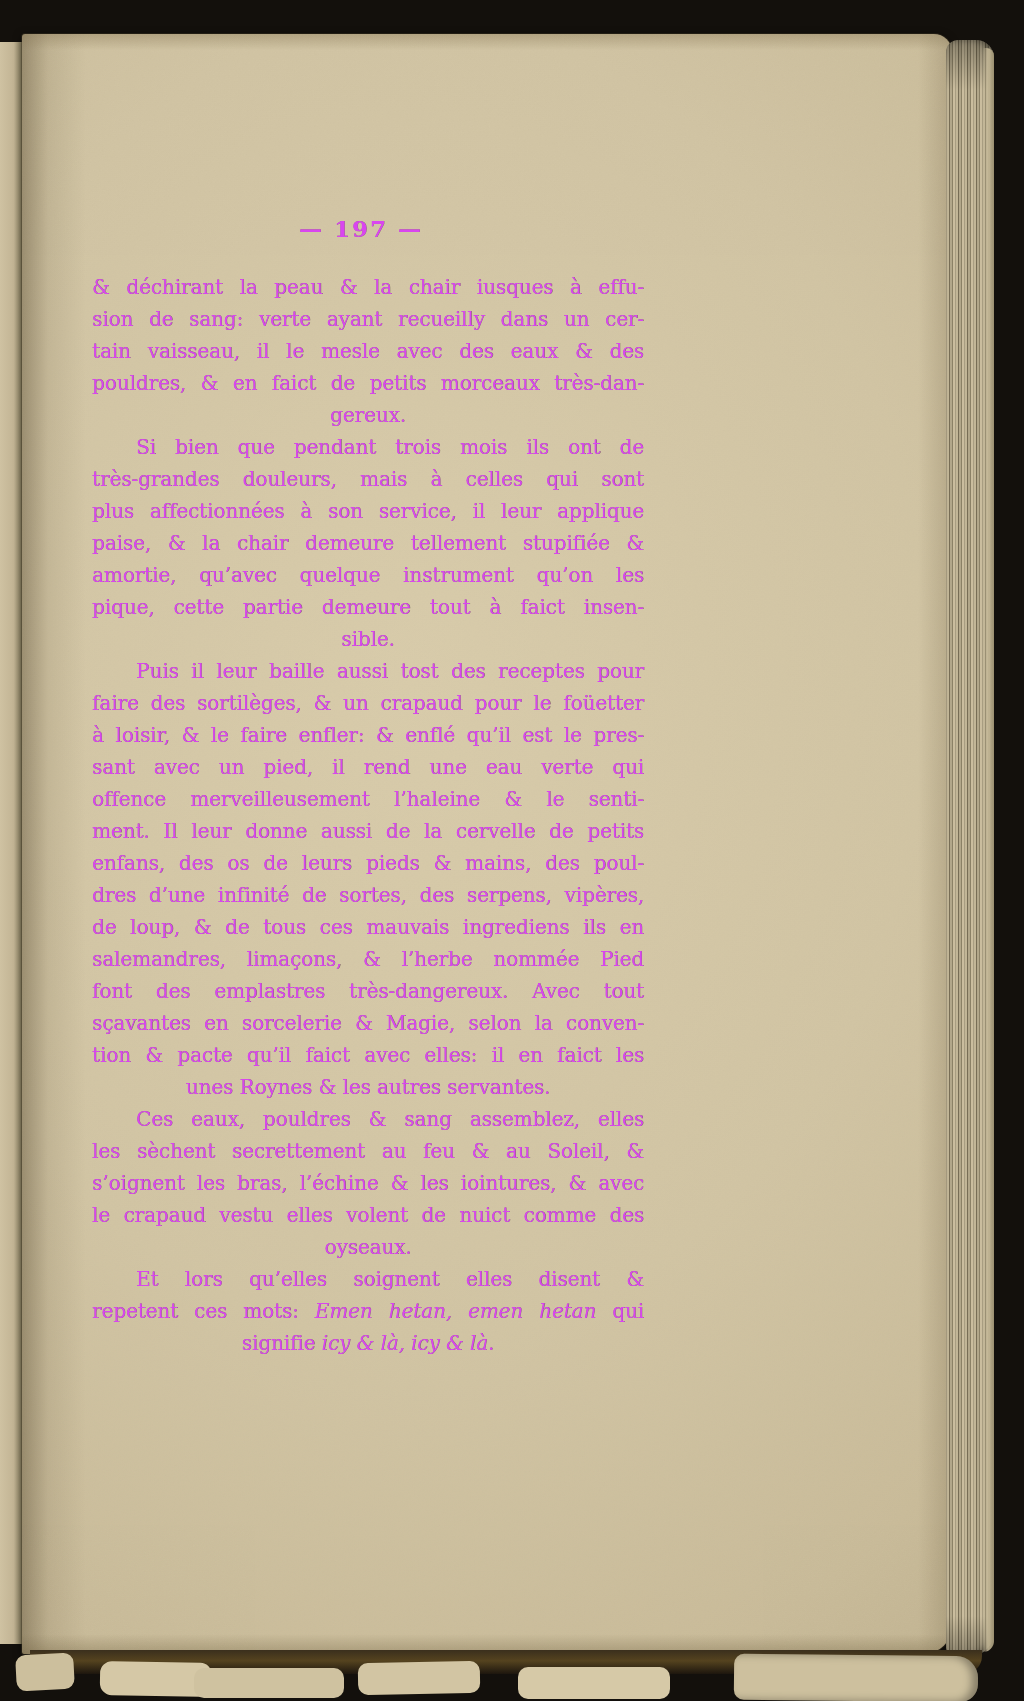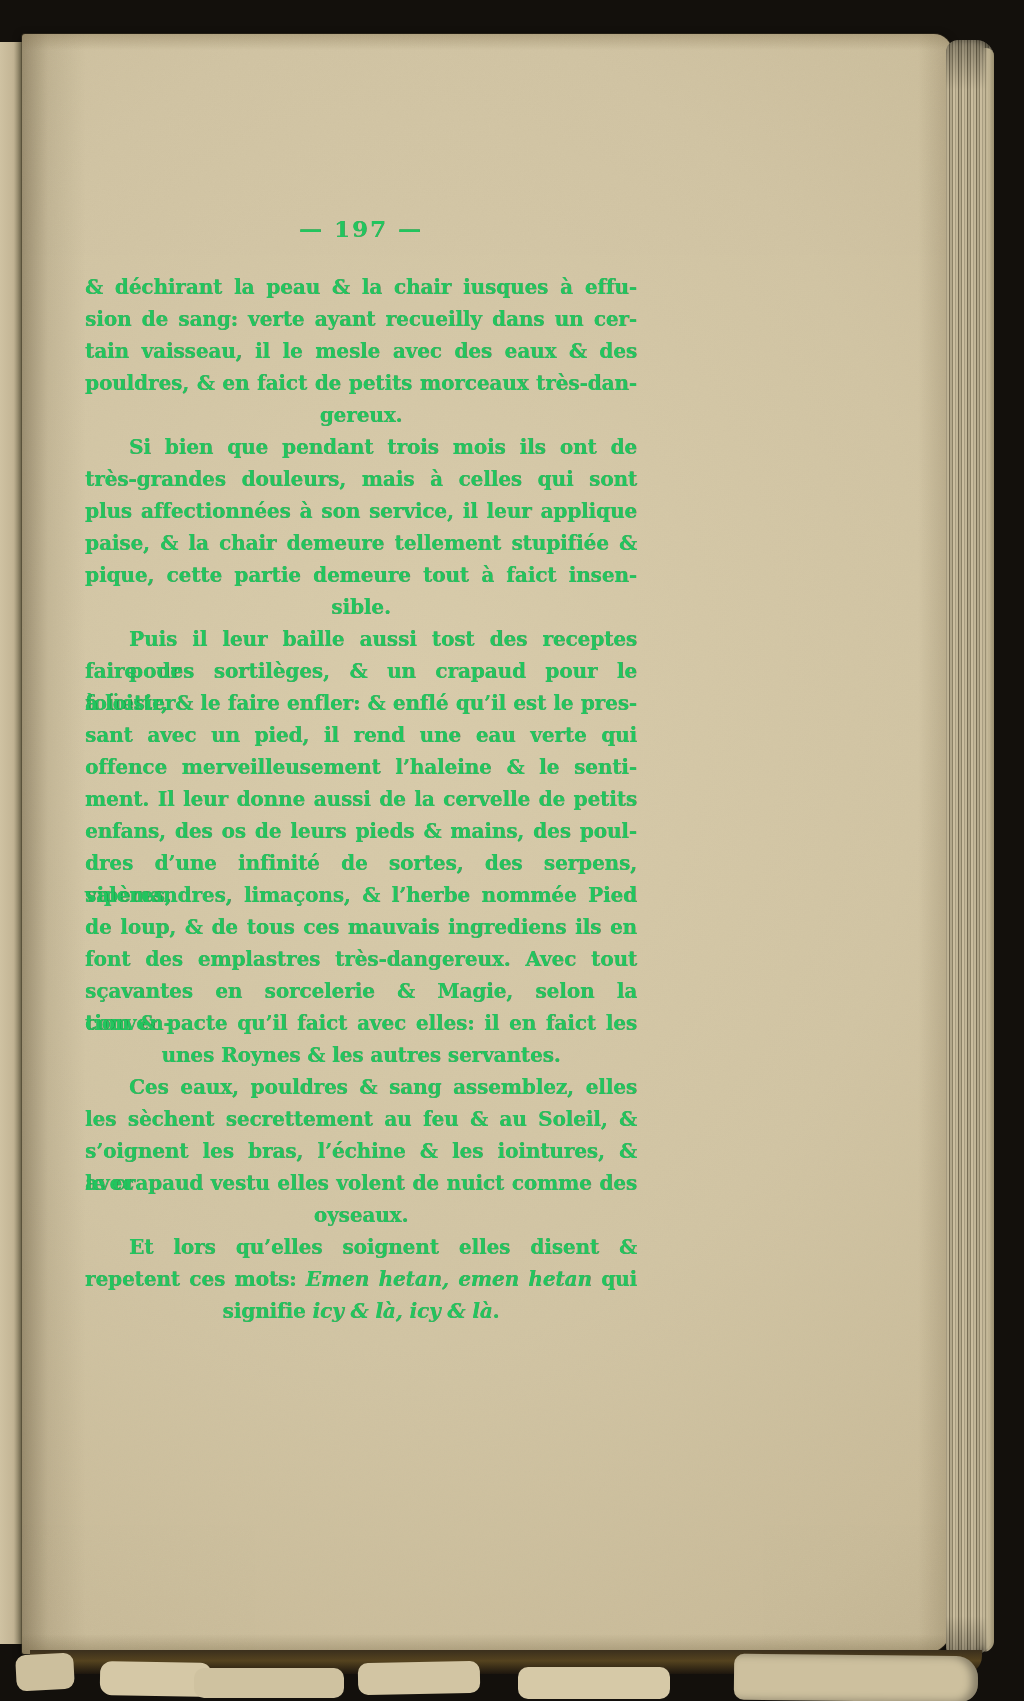--- a/index.html
+++ b/index.html
@@ -60,29 +60,29 @@
   }
   .frag{position:absolute;z-index:4;background:#d0c3a1;}
   .frag-1{left:16px; top:1654px;width:58px; height:36px;border-radius:10px;transform:rotate(-3deg);background:#ccbf9d;}
   .frag-2{left:100px;top:1662px;width:112px;height:34px;border-radius:12px;transform:rotate(1deg); background:#d5c8a6;}
   .frag-3{left:194px;top:1668px;width:150px;height:30px;border-radius:10px;background:#cfc2a0;}
   .frag-4{left:358px;top:1662px;width:122px;height:32px;border-radius:10px;transform:rotate(-1deg);background:#d2c5a3;}
   .frag-5{left:518px;top:1667px;width:152px;height:32px;border-radius:10px;background:#d6c9a7;}
   .frag-6{left:734px;top:1655px;width:244px;height:46px;border-radius:10px 22px 18px 10px;transform:rotate(.6deg);background:#cdc09e;box-shadow:inset -6px 0 8px rgba(0,0,0,.35);}
 
   
-  .text-layer{position:absolute;inset:0;z-index:6;color:#22c55e;}
+  .text-layer{position:absolute;inset:0;z-index:6;color:#d946ef;}
   .page-number{
     position:absolute;left:85px;top:215px;width:552px;
     text-align:center;font-weight:700;font-size:23px;letter-spacing:2px;
     text-shadow:.3px .3px .6px rgba(49,41,27,.55);
   }
   .text-block{
-    position:absolute;left:85px;top:271px;width:552px;
-    font-weight:700;font-size:20px;letter-spacing:-.1px;
+    position:absolute;left:92px;top:271px;width:552px;
+    font-weight:400;font-size:20px;letter-spacing:-.1px;
     text-shadow:.3px .3px .6px rgba(49,41,27,.55);
   }
   .line{height:32px;line-height:32px;overflow:visible;}
   .line.j{text-align:justify;text-align-last:justify;}
   .line.last{text-align:center;}
   .line.ind{padding-left:44px;}
   .it{font-style:italic;}
 </style>
 </head>
 <body>
@@ -121,34 +121,35 @@
           <div class="line j"><span>sion de sang: verte ayant recueilly dans un cer-</span></div>
           <div class="line j"><span>tain vaisseau, il le mesle avec des eaux &amp; des</span></div>
           <div class="line j"><span>pouldres, &amp; en faict de petits morceaux très-dan-</span></div>
           <div class="line last"><span>gereux.</span></div>
         </div>
         <div>
           <div class="line j ind"><span>Si bien que pendant trois mois ils ont de</span></div>
           <div class="line j"><span>très-grandes douleurs, mais à celles qui sont</span></div>
           <div class="line j"><span>plus affectionnées à son service, il leur applique</span></div>
           <div class="line j"><span>paise, &amp; la chair demeure tellement stupifiée &amp;</span></div>
+          <div class="line j"><span>amortie, qu’avec quelque instrument qu’on les</span></div>
           <div class="line j"><span>pique, cette partie demeure tout à faict insen-</span></div>
           <div class="line last"><span>sible.</span></div>
         </div>
         <div>
           <div class="line j ind"><span>Puis il leur baille aussi tost des receptes pour</span></div>
           <div class="line j"><span>faire des sortilèges, &amp; un crapaud pour le foüetter</span></div>
           <div class="line j"><span>à loisir, &amp; le faire enfler: &amp; enflé qu’il est le pres-</span></div>
           <div class="line j"><span>sant avec un pied, il rend une eau verte qui</span></div>
           <div class="line j"><span>offence merveilleusement l’haleine &amp; le senti-</span></div>
           <div class="line j"><span>ment. Il leur donne aussi de la cervelle de petits</span></div>
           <div class="line j"><span>enfans, des os de leurs pieds &amp; mains, des poul-</span></div>
           <div class="line j"><span>dres d’une infinité de sortes, des serpens, vipères,</span></div>
+          <div class="line j"><span>de loup, &amp; de tous ces mauvais ingrediens ils en</span></div>
           <div class="line j"><span>salemandres, limaçons, &amp; l’herbe nommée Pied</span></div>
-          <div class="line j"><span>de loup, &amp; de tous ces mauvais ingrediens ils en</span></div>
           <div class="line j"><span>font des emplastres très-dangereux. Avec tout</span></div>
           <div class="line j"><span>sçavantes en sorcelerie &amp; Magie, selon la conven-</span></div>
           <div class="line j"><span>tion &amp; pacte qu’il faict avec elles: il en faict les</span></div>
           <div class="line last"><span>unes Roynes &amp; les autres servantes.</span></div>
         </div>
         <div>
           <div class="line j ind"><span>Ces eaux, pouldres &amp; sang assemblez, elles</span></div>
           <div class="line j"><span>les sèchent secrettement au feu &amp; au Soleil, &amp;</span></div>
           <div class="line j"><span>s’oignent les bras, l’échine &amp; les iointures, &amp; avec</span></div>
           <div class="line j"><span>le crapaud vestu elles volent de nuict comme des</span></div>

